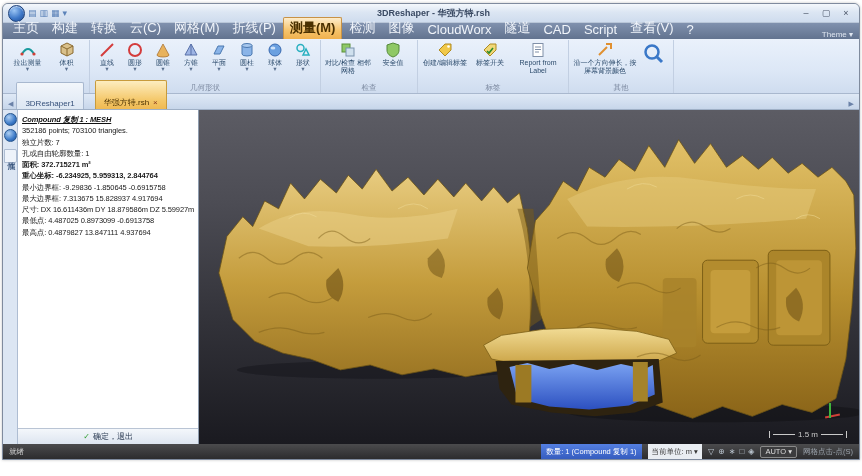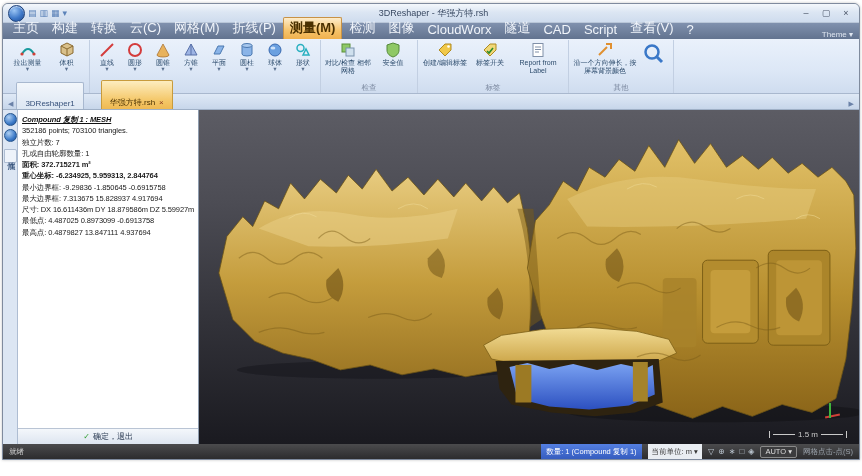--- a/index.html
+++ b/index.html
@@ -9,21 +9,21 @@
           border:1px solid #7f8b9e;border-radius:6px 6px 0 0;background:#ccd9ec;
           display:flex;flex-direction:column;overflow:hidden;box-shadow:0 0 3px rgba(0,0,0,.25);}
   
   .titlebar{height:18px;flex:0 0 18px;display:flex;align-items:center;
             background:linear-gradient(#f4f8fc,#dce6f3 45%,#cfdcee);border-bottom:1px solid #b9c6d8;}
   .orb{width:15px;height:15px;border-radius:50%;margin:0 3px 0 5px;
        background:radial-gradient(circle at 35% 30%,#9cc6f5,#3e78c8 55%,#1c4a92);
        border:1px solid #1a3e78;box-shadow:inset 0 1px 1px rgba(255,255,255,.6);}
   .qat{display:flex;gap:3px;align-items:center;color:#5b82b8;font-size:9px;}
   .qat span{cursor:default;}
-  .tb-title{flex:1;text-align:center;font-size:9px;color:#3a4a63;}
+  .tb-title{flex:1;text-align:center;font-size:9px;color:#3a4a63;font-weight:bold;}
   .win-ctrl{display:flex;gap:8px;margin-right:7px;color:#4a5568;font-size:9px;}
   .win-ctrl span{width:12px;text-align:center;}
   
   .tabrow{height:16px;flex:0 0 16px;background:linear-gradient(#8091ae,#62738f);
           display:flex;align-items:flex-end;padding:0 4px;gap:1px;}
   .rtab{font-size:13px;color:#f0f4fa;padding:1px 6px 2px;border-radius:2px 2px 0 0;white-space:nowrap;}
   .rtab.active{background:linear-gradient(#fdeccb,#f6c36a 60%,#f0b14e);color:#4a3000;
                border:1px solid #c89246;border-bottom:none;font-weight:bold;}
   .theme{margin-left:auto;font-size:8px;color:#dfe6f0;padding-right:2px;}
   
@@ -36,21 +36,21 @@
   .tool .ticon{height:18px;display:flex;align-items:center;justify-content:center;}
   .tool .arrow{font-size:5.5px;color:#5b7190;line-height:1;}
   .glabel{font-size:7.5px;color:#7c89a0;text-align:center;height:11px;line-height:11px;}
   .w26{width:26px;} .w36{width:37px;} .w46{width:46px;} .w40{width:40px;} .w52{width:52px;} .w64{width:64px;} .w30{width:30px;}
   
   .doctabs{height:15px;flex:0 0 15px;background:linear-gradient(#dfe9f6,#c7d6ea);
            border-bottom:1px solid #9fb0c6;display:flex;align-items:flex-end;padding:0 2px;}
   .dt-arrow{font-size:7px;color:#6b82a8;padding:0 3px 1px;}
   .dtab{font-size:8px;color:#35507a;background:linear-gradient(#f2f6fb,#dde7f3);
         border:1px solid #a8b8cf;border-bottom:none;border-radius:2px 2px 0 0;
-        padding:16px 8px 1px;margin-right:17px;white-space:nowrap;}
+        padding:16px 8px 1px;margin-right:11px;white-space:nowrap;}
   .dtab.active{background:linear-gradient(#fdedc0,#f4c768 70%,#efb953);border-color:#c89b3c;color:#4a3000;}
   .dtab .x{color:#8a3b1e;margin-left:4px;font-size:8px;}
   .dt-spacer{flex:1;}
   
   .main{flex:1;display:flex;min-height:0;}
   .strip{flex:0 0 14px;background:#dce6f3;border-right:1px solid #aebdd2;
          display:flex;flex-direction:column;align-items:center;padding-top:3px;gap:3px;}
   .strip .ball{width:11px;height:11px;border-radius:50%;
          background:radial-gradient(circle at 35% 30%,#aecff2,#3d7bc8 60%,#1c4a92);border:1px solid #27578f;}
   .vtab{margin-top:4px;writing-mode:vertical-rl;font-size:8px;color:#34517a;
@@ -226,20 +226,21 @@
           <span class="ticon">
             <svg width="16" height="16" viewBox="0 0 16 16">
                 <circle cx="5.5" cy="6" r="3.5" fill="none" stroke="#2ab0c0" stroke-width="1.5"></circle>
                 <path d="M8,13 L11,7 L14,13 Z" fill="none" stroke="#2ab0c0" stroke-width="1.5"></path>
               </svg>
           </span>
           <span>形状</span>
           <span class="arrow">▼</span>
         </div>
       </div>
+      <div class="glabel">几何形状</div>
     </div>
 
     <div class="group">
       <div class="tools">
         <div class="tool w46">
           <span class="ticon">
             <svg width="16" height="16" viewBox="0 0 16 16">
                 <rect x="2" y="2" width="8" height="8" fill="#8fc866" stroke="#5a9038"></rect>
                 <rect x="6" y="6" width="8" height="8" fill="#cfe0ee" stroke="#7a93ad"></rect>
               </svg>

